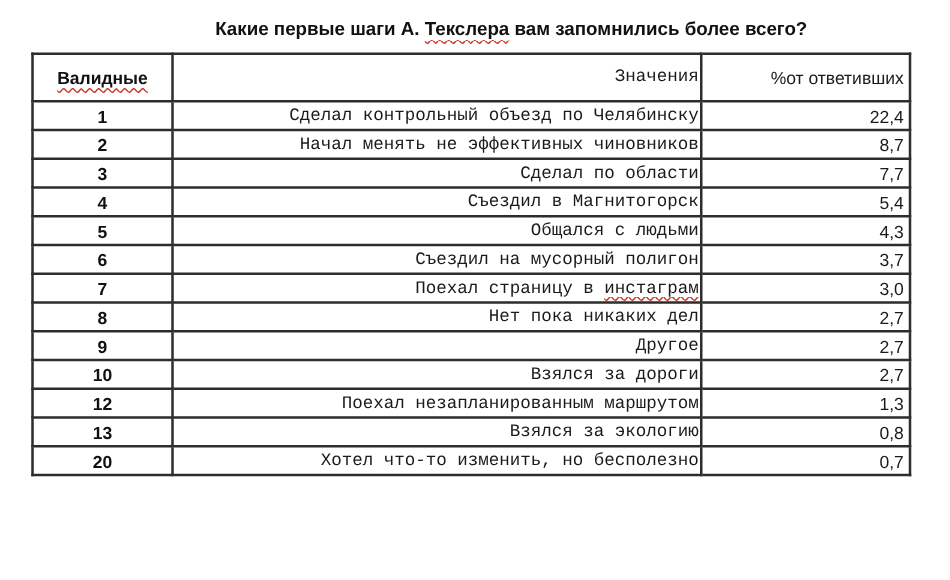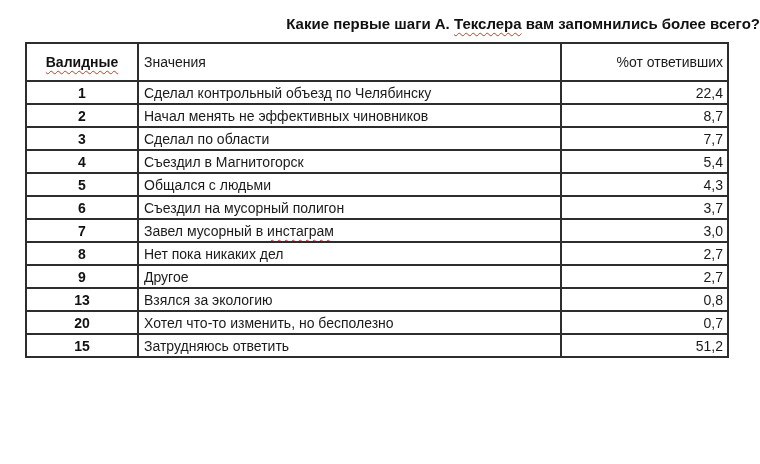--- a/index.html
+++ b/index.html
@@ -16,21 +16,21 @@
     position: relative;
     width: 760px;
     height: 464px;
     background: #ffffff;
   }
   .title {
     position: absolute;
     top: 15px;
     left: 58px;
     width: 702px;
-    text-align: right;
+    text-align: center;
     font-size: 15px;
     font-weight: bold;
     color: #111111;
     white-space: pre;
   }
   .sq {
     text-decoration-line: underline;
     text-decoration-style: wavy;
     text-decoration-color: #c8362c;
     text-decoration-thickness: 1px;
@@ -57,22 +57,23 @@
   col.col2 { width: 423px; }
   col.col3 { width: 167px; }
   tr.hdr td { height: 34px; }
   tr.row td { height: 19px; }
   .c1 {
     text-align: center;
     font-weight: bold;
     color: #111111;
   }
   .c2 {
-    text-align: left;
-    padding-left: 5px;
+    text-align: right;
+    padding-left: 15px;
+    font-family: Liberation Mono, monospace;
   }
   .c3 {
     text-align: right;
     padding-right: 4px;
   }
   tr.hdr .c2 { font-weight: normal; }
   tr.hdr .c3 { font-weight: normal; }
   tr.totals td {
     background: #e4e4e4;
     height: 19px;
@@ -123,45 +124,50 @@
         <td class="c2">Общался с людьми</td>
         <td class="c3">4,3</td>
       </tr>
       <tr class="row">
         <td class="c1">6</td>
         <td class="c2">Съездил на мусорный полигон</td>
         <td class="c3">3,7</td>
       </tr>
       <tr class="row">
         <td class="c1">7</td>
-        <td class="c2"><span>Завел мусорный в </span><span class="sq">инстаграм</span></td>
+        <td class="c2"><span>Поехал страницу в </span><span class="sq">инстаграм</span></td>
         <td class="c3">3,0</td>
       </tr>
       <tr class="row">
         <td class="c1">8</td>
         <td class="c2">Нет пока никаких дел</td>
         <td class="c3">2,7</td>
       </tr>
       <tr class="row">
         <td class="c1">9</td>
         <td class="c2">Другое</td>
         <td class="c3">2,7</td>
       </tr>
       <tr class="row">
+        <td class="c1">10</td>
+        <td class="c2">Взялся за дороги</td>
+        <td class="c3">2,7</td>
+      </tr>
+      <tr class="row">
+        <td class="c1">12</td>
+        <td class="c2">Поехал незапланированным маршрутом</td>
+        <td class="c3">1,3</td>
+      </tr>
+      <tr class="row">
         <td class="c1">13</td>
         <td class="c2">Взялся за экологию</td>
         <td class="c3">0,8</td>
       </tr>
       <tr class="row">
         <td class="c1">20</td>
         <td class="c2">Хотел что-то изменить, но бесполезно</td>
         <td class="c3">0,7</td>
       </tr>
-      <tr class="row">
-        <td class="c1">15</td>
-        <td class="c2">Затрудняюсь ответить</td>
-        <td class="c3">51,2</td>
-      </tr>
 
     </tbody>
   </table>
 
 </div>
 
 </body></html>

